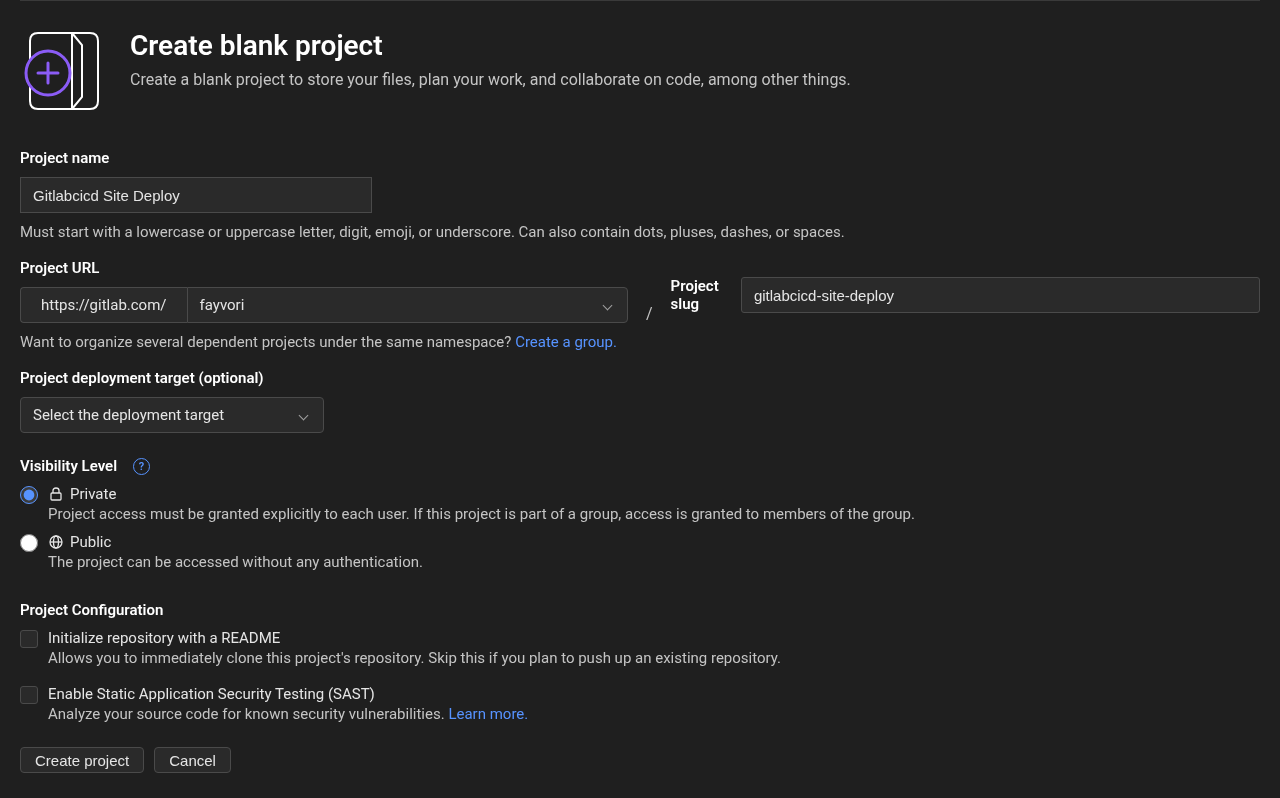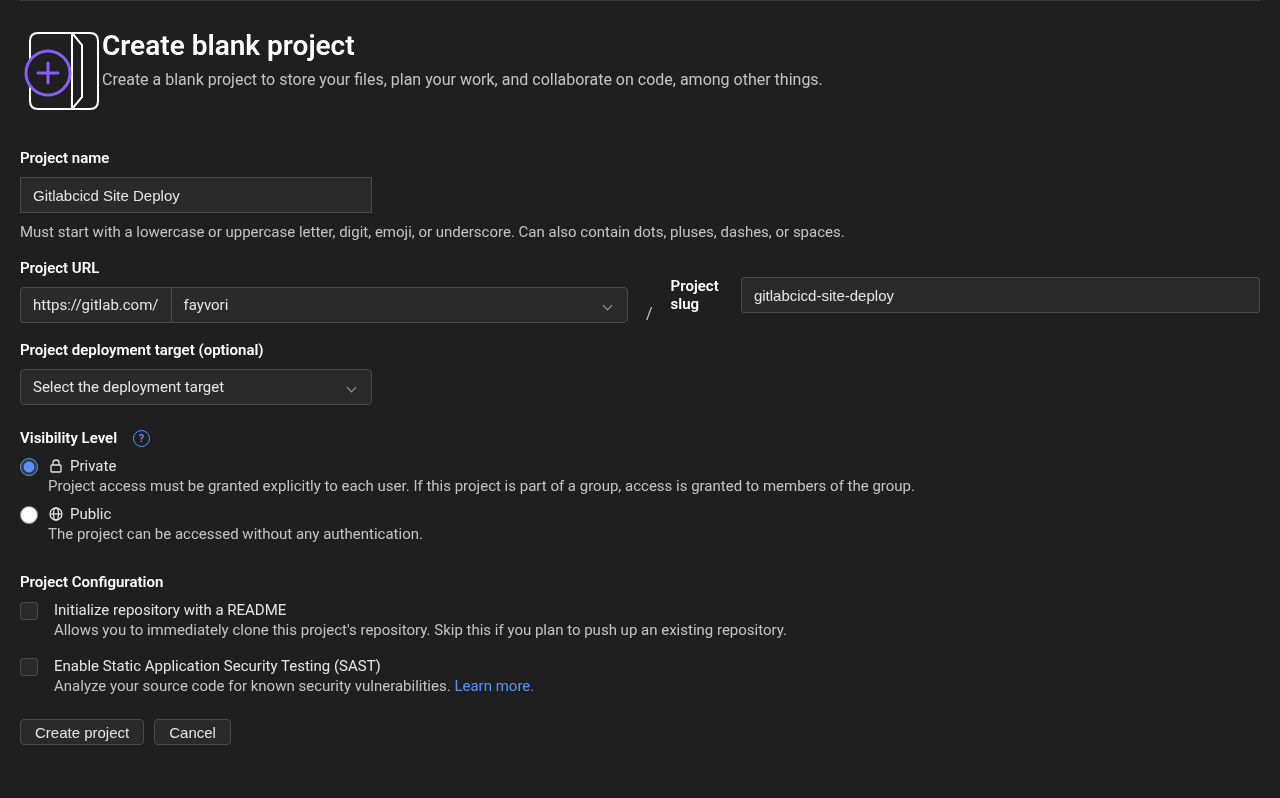--- a/index.html
+++ b/index.html
@@ -11,20 +11,21 @@
       padding: 0 20px 20px 20px;
       width: 1280px;
       height: 798px;
     }
     .top-divider {
       border-top: 1px solid #3a3a3a;
       margin-bottom: 24px;
     }
     .header-section {
       display: flex;
+      gap: 28px;
       margin-bottom: 32px;
       margin-top: 24px;
     }
     .icon-container {
       width: 82px;
       height: 92px;
       display: flex;
       align-items: center;
       justify-content: center;
       position: relative;
@@ -74,21 +75,21 @@
       gap: 18px;
       align-items: flex-end;
     }
     .url-group { display: flex; flex-direction: column; }
     .url-input-wrap { display: flex; width: 608px; }
     .url-prefix {
       background: #2a2a2a;
       border: 1px solid #4a4a4a;
       border-right: none;
       border-radius: 4px 0 0 4px;
-      padding: 0 12px;
+      padding: 0 20px;
       height: 36px;
       display: flex;
       align-items: center;
       color: #e5e5e5;
       font-size: 15px;
     }
     .select-like {
       flex: 1;
       height: 36px;
       background: #2a2a2a;
@@ -112,21 +113,21 @@
       height: 36px;
       background: #2a2a2a;
       border: 1px solid #4a4a4a;
       border-radius: 3px;
       color: #e5e5e5;
       padding: 0 12px;
       font-size: 15px;
     }
     .link { color: #5793ff; text-decoration: none; }
     .deploy-select {
-      width: 352px;
+      width: 304px;
       height: 36px;
       background: #2a2a2a;
       border: 1px solid #4a4a4a;
       border-radius: 4px;
       color: #e5e5e5;
       padding: 0 12px;
       font-size: 15px;
       display: flex;
       align-items: center;
       justify-content: space-between;
@@ -180,21 +181,21 @@
     .radio-title { font-size: 15px; color: #e5e5e5; }
     .radio-desc {
       font-size: 15px;
       color: #c4c4c4;
       margin-top: 2px;
     }
     .vis-icon { width: 16px; height: 16px; }
     .checkbox-option {
       display: flex;
       align-items: flex-start;
-      gap: 16px;
+      gap: 10px;
       margin-bottom: 18px;
     }
     .checkbox-input {
       width: 18px;
       height: 18px;
       accent-color: #5793ff;
       margin-top: 1px;
       flex-shrink: 0;
       background: #2a2a2a;
       border: 1px solid #4a4a4a;
@@ -258,20 +259,23 @@
         </div>
       </div>
     </div>
     <div class="slash-sep">/</div>
     <div class="slug-group">
       <label class="field-label">Project slug</label>
       <input type="text" class="slug-input" value="gitlabcicd-site-deploy" style="">
     </div>
   </div>
 
+  <div class="help-text">
+    <span>Want to organize several dependent projects under the same namespace? </span><a href="#" class="link">Create a group.</a>
+  </div>
 
   <div class="field-group" style="margin-top:18px;">
     <label class="field-label">Project deployment target (optional)</label>
     <div class="deploy-select">
       <span>Select the deployment target</span>
       <span class="chevron"></span>
     </div>
   </div>
 
   <div class="field-group" style="margin-top:24px;">

